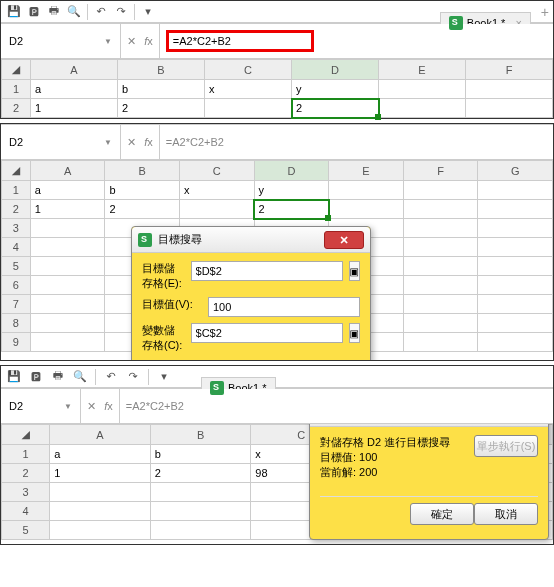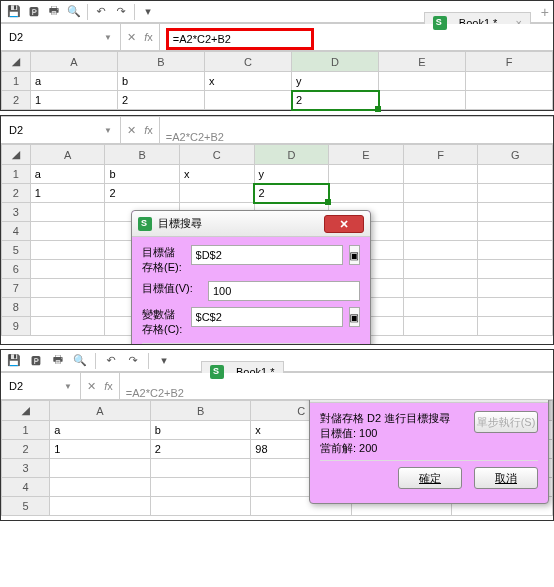--- a/index.html
+++ b/index.html
@@ -1,55 +1,55 @@
 <!DOCTYPE html>
 <html><head>
 <meta charset="utf-8">
 <style>
   * { box-sizing: border-box; margin: 0; padding: 0; font-family: Arial, "Microsoft JhengHei", sans-serif; font-size: 11px; }
   body { background: #fff; width: 554px; }
   .panel { border: 1px solid #333; background: #fff; position: relative; }
   .toolbar { display: flex; align-items: center; height: 26px; padding: 0 4px; gap: 2px; border-bottom: 1px solid #ccc; }
   .tb-icon { width: 18px; height: 18px; display: flex; align-items: center; justify-content: center; color: #555; cursor: pointer; }
   .tb-sep { width: 1px; height: 16px; background: #ccc; margin: 0 2px; }
-  .tab { display: flex; align-items: center; gap: 12px; padding: 3px 8px; border: 1px solid #ccc; border-bottom: none; background: #f0f0f0; margin-top: 22px; }
+  .tab { display: flex; align-items: center; gap: 4px; padding: 3px 8px; border: 1px solid #ccc; border-bottom: none; background: #f0f0f0; margin-top: 22px; }
   .doc-icon { width: 14px; height: 14px; background: #2e9e4d; border-radius: 2px; position: relative; }
   .doc-icon::after { content: "S"; color: white; font-size: 9px; font-weight: bold; position: absolute; left: 3px; top: 1px; }
   .tab-close { color: #999; margin-left: 6px; cursor: pointer; }
   .tab-plus { color: #999; margin-left: 8px; cursor: pointer; font-size: 14px; }
   .toolbar-row2 { display: flex; align-items: center; height: 22px; padding: 0 4px; gap: 2px; }
-  .formula-row { display: flex; align-items: stretch; height: 28px; border-top: 1px solid #ccc; border-bottom: 1px solid #ccc; }
+  .formula-row { display: flex; align-items: stretch; height: 36px; border-top: 1px solid #ccc; border-bottom: 1px solid #ccc; }
   .name-box { width: 120px; border-right: 1px solid #ccc; display: flex; align-items: center; padding: 0 8px; background: #fff; }
   .name-box-dd { color: #888; margin-left: auto; font-size: 8px; }
   .fx-tools { display: flex; align-items: center; padding: 0 6px; gap: 8px; border-right: 1px solid #ccc; }
   .fx-tool { color: #888; cursor: pointer; }
-  .formula-input { flex: 1; display: flex; align-items: flex-end; padding: 0 6px; background: #fff; }
+  .formula-input { flex: 1; display: flex; align-items: center; padding: 0 6px; background: #fff; }
   .formula-highlight { border: 3px solid #e00; padding: 2px 80px 2px 4px; }
   .grid-wrap { position: relative; }
   .grid { border-collapse: collapse; width: 100%; }
   .grid th, .grid td { border: 1px solid #ccc; padding: 3px 4px; height: 18px; text-align: left; font-weight: normal; background: #fff; }
   .grid th { background: #eee; text-align: center; color: #555; }
   .grid th.rowhdr { width: 24px; background: #eee; }
   .grid .colhdr { width: 72px; }
   .cell-right { text-align: right; }
   .sel-row th { background: #d8e8d8; }
   .sel-col { background: #d8e8d8 !important; }
   .active-cell { outline: 2px solid #1a8a1a; outline-offset: -1px; position: relative; }
   .active-cell::after { content: ""; position: absolute; right: -3px; bottom: -3px; width: 6px; height: 6px; background: #1a8a1a; }
   
-  .dialog { position: absolute; background: #f0abfc; border: 1px solid #888; box-shadow: 2px 2px 6px rgba(0,0,0,0.3); border-radius: 4px; }
+  .dialog { position: absolute; background: #fde047; border: 1px solid #888; box-shadow: 2px 2px 6px rgba(0,0,0,0.3); border-radius: 4px; }
   .dlg-title { display: flex; align-items: center; height: 26px; padding: 0 6px; background: linear-gradient(#fdfdfd,#e8e8e8); border-bottom: 1px solid #ccc; border-radius: 4px 4px 0 0; }
   .dlg-title .doc-icon { margin-right: 6px; }
   .dlg-close { margin-left: auto; background: #d04040; color: #fff; width: 40px; height: 18px; border-radius: 3px; text-align: center; line-height: 16px; cursor: pointer; font-weight: bold; border: 1px solid #a02020; }
   .dlg-body { padding: 8px 10px; }
   .dlg-row { display: flex; align-items: flex-start; margin-bottom: 6px; gap: 6px; }
   .dlg-label { width: 90px; }
   .dlg-input { flex: 1; border: 1px solid #aaa; padding: 2px 4px; height: 20px; background: #fff; }
   .ref-btn { width: 22px; height: 20px; border: 1px solid #aaa; background: #f8f8f8; display: flex; align-items: center; justify-content: center; cursor: pointer; font-size: 10px; }
-  .dlg-buttons { display: flex; justify-content: center; gap: 12px; padding: 6px 0; border-top: 1px solid #ddd; margin-top: 4px; text-decoration: underline; }
+  .dlg-buttons { display: flex; justify-content: center; gap: 0; padding: 6px 0; border-top: 1px solid #ddd; margin-top: 16px; }
   .btn { min-width: 64px; height: 22px; border: 1px solid #888; background: linear-gradient(#fff,#e4e4e4); border-radius: 3px; cursor: pointer; }
   .btn.disabled { color: #aaa; cursor: default; }
   .panel2 { margin-top: 4px; }
   .panel3 { margin-top: 4px; }
   .toolbar-mini { display:flex; align-items:center; height:22px; padding:0 4px; gap:4px; border-bottom:1px solid #ccc;}
 </style>
 </head>
 <body>
 
 <div class="panel">

